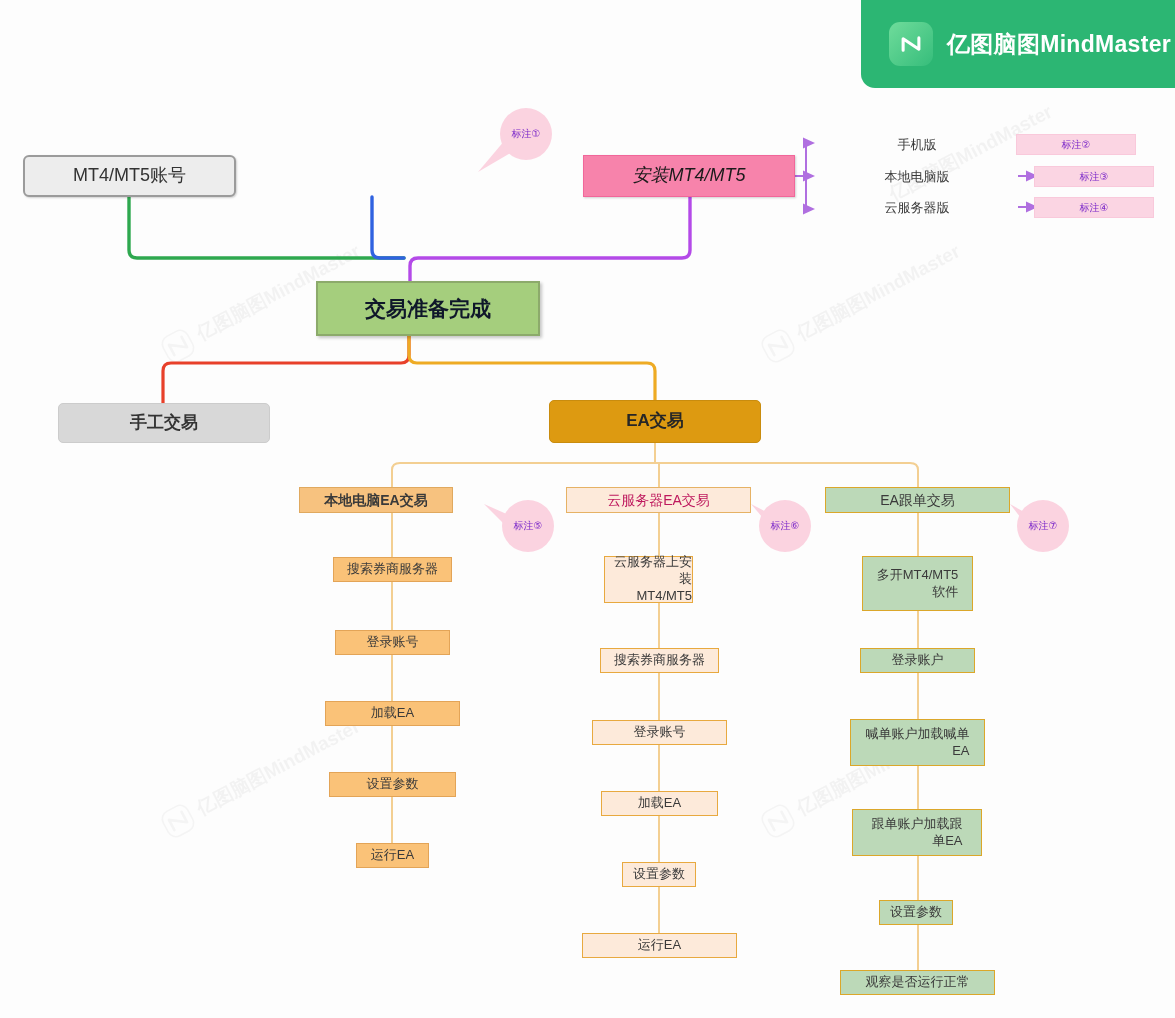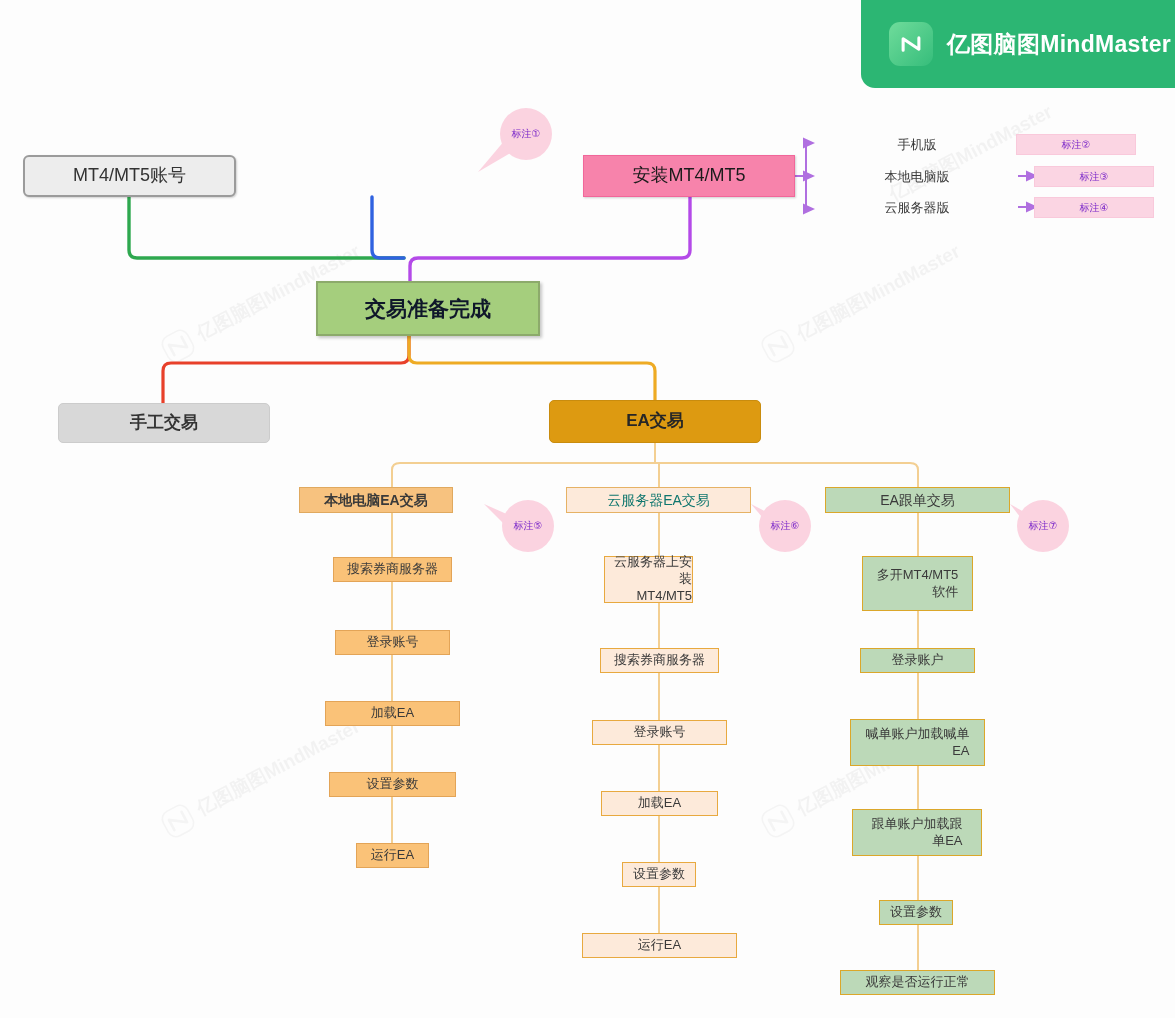--- a/index.html
+++ b/index.html
@@ -48,20 +48,21 @@
     left:266px;top:155px;width:212px;height:42px;
     background:#7b8ef5;border:1px solid #6d80ea;
     font-size:18px;color:#1b1b1b;
     box-shadow:1px 1px 2px rgba(0,0,0,.18);
   }
   .n-install{
     left:583px;top:155px;width:212px;height:42px;
     background:#f783ab;border:1px solid #f1679a;
     font-size:18px;color:#1b1b1b;
     box-shadow:1px 1px 2px rgba(0,0,0,.18);
+    font-style:italic;
   }
 
   
   .n-ready{
     left:316px;top:281px;width:224px;height:55px;
     background:#a5ce7d;border:2px solid #8caa6b;
     font-size:21px;font-weight:bold;color:#0f172a;
     box-shadow:2px 2px 3px rgba(0,0,0,.22);
   }
 
@@ -79,21 +80,21 @@
 
   
   .n-col1head{
     left:299px;top:487px;width:154px;height:26px;
     background:#f7c27f;border:1px solid #e0a95f;
     font-size:14px;font-weight:bold;color:#3a3a3a;
   }
   .n-col2head{
     left:566px;top:487px;width:185px;height:26px;
     background:#fdeada;border:1px solid #e6b265;
-    font-size:14px;color:#0f766e;
+    font-size:14px;color:#be185d;
   }
   .n-col3head{
     left:825px;top:487px;width:185px;height:26px;
     background:#bcd9b8;border:1px solid #dba72a;
     font-size:14px;color:#3a3a3a;
   }
 
   
   .step1{
     background:#fac278;border:1px solid #e3a457;

